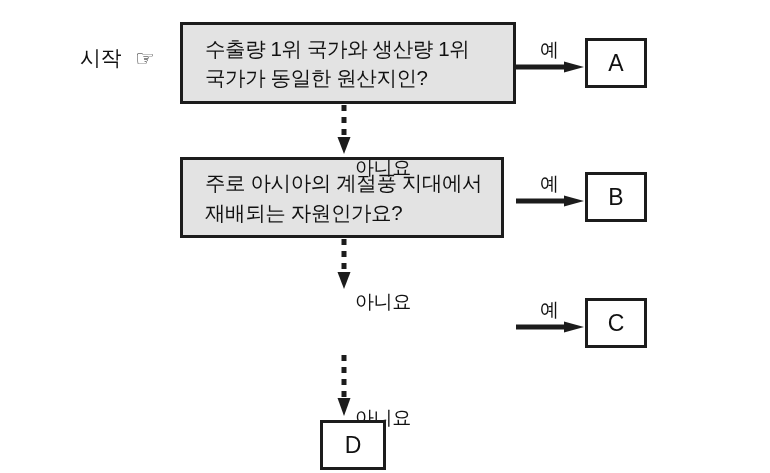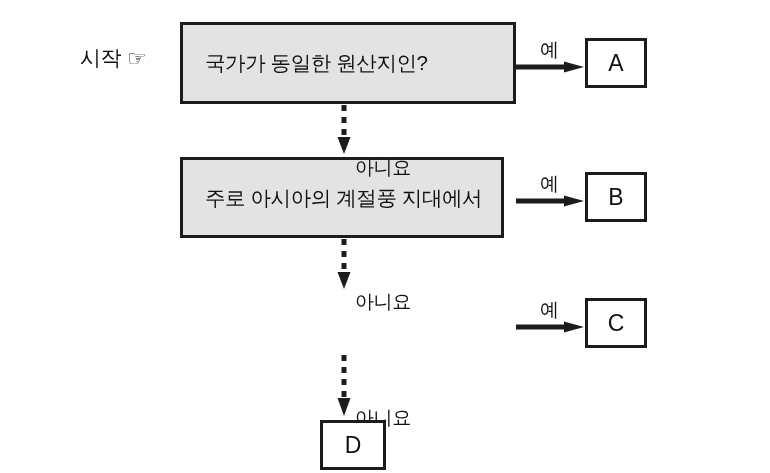--- a/index.html
+++ b/index.html
@@ -21,21 +21,21 @@
     background: #ffffff;
   }
 
   
   .start-label {
     position: absolute;
     left: 80px;
     top: 44px;
     display: flex;
     align-items: center;
-    gap: 6px;
+    gap: 14px;
     white-space: nowrap;
   }
   .start-text {
     font-size: 21px;
     letter-spacing: -0.5px;
     color: #111;
   }
   .hand-icon {
     font-size: 22px;
     line-height: 1;
@@ -139,25 +139,27 @@
 <body>
 
 <div id="stage">
 
   <div class="start-label">
     <span class="start-text">시작</span>
     <span class="hand-icon">☞</span>
   </div>
 
   <div class="qbox" id="qbox-1">
+    <div class="qbox-line">수출량 1위 국가와 생산량 1위</div>
     <div class="qbox-line">국가가 동일한 원산지인?</div>
   </div>
 
   <div class="qbox" id="qbox-2">
     <div class="qbox-line">주로 아시아의 계절풍 지대에서</div>
+    <div class="qbox-line">재배되는 자원인가요?</div>
   </div>
 
 
   <div class="yes-group" id="yes-1">
     <span class="yes-label">예</span>
     <svg class="h-arrow" viewBox="0 0 68 12">
       <path d="M0 6 L52 6" stroke="#1c1c1c" stroke-width="5" fill="none"></path>
       <path d="M48 0.5 L68 6 L48 11.5 Z" fill="#1c1c1c"></path>
     </svg>
   </div>

